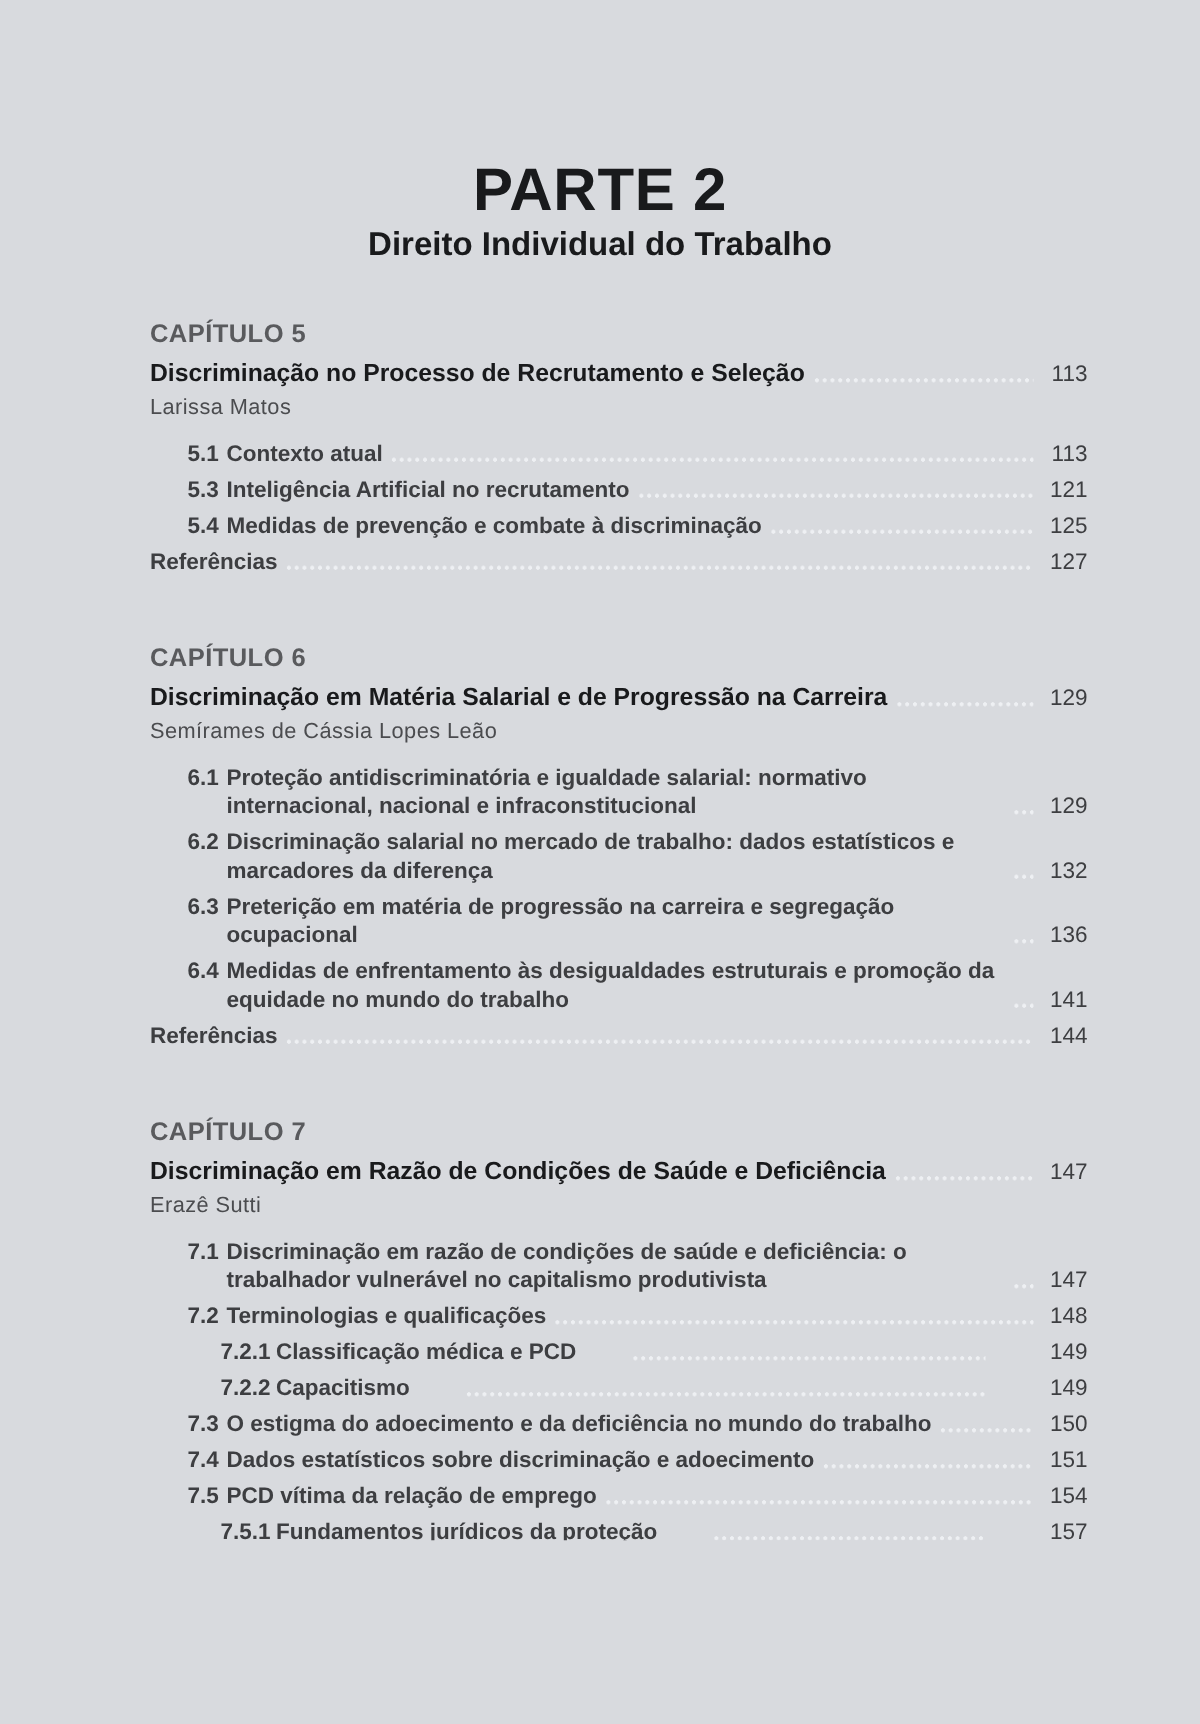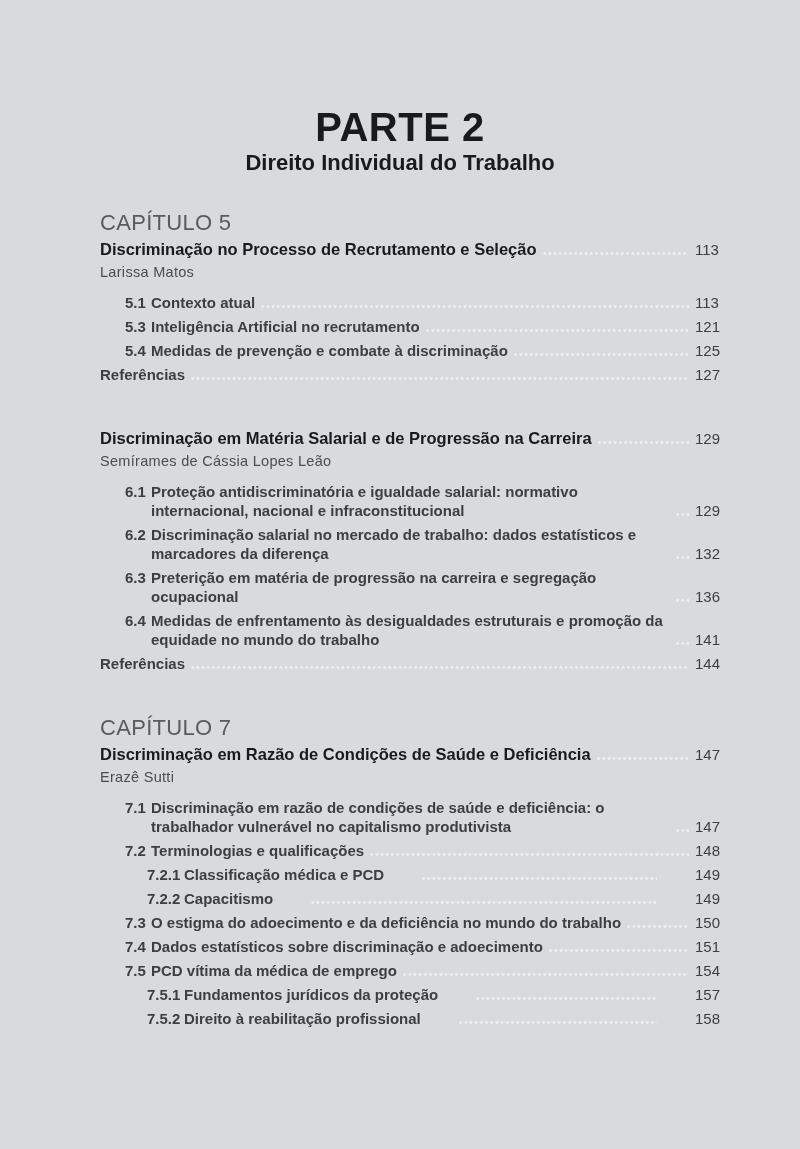--- a/index.html
+++ b/index.html
@@ -23,21 +23,21 @@
     font-size:40px;font-weight:bold;color:var(--title_ink);
     line-height:46px;letter-spacing:.5px;margin:0;
   }
   .part-subtitle{
     font-size:22px;font-weight:bold;color:var(--title_ink);
     line-height:24px;margin:1px 0 0 0;
   }
   .toc{width:625px;margin:37px 0 0 100px;}
   .chapter + .chapter{margin-top:44px;}
   .cap-heading{
-    font-size:22px;line-height:22px;font-weight:normal;
+    font-size:17px;line-height:22px;font-weight:bold;
     color:var(--chapter_heading);letter-spacing:.3px;
   }
   .row{display:flex;}
   .title-row{
     margin-top:5px;font-size:16.5px;line-height:20px;
     font-weight:bold;color:var(--title_ink);
   }
   .title-row .pagenum{font-weight:normal;}
   .author{
     margin-top:4px;font-size:14.5px;line-height:18px;
@@ -56,21 +56,21 @@
   .num{display:inline-block;width:26px;text-indent:0;}
   .lvl2 .num{width:37px;}
   .leader{
     flex:1 0 14px;align-self:flex-end;height:3px;
     margin:0 6px 4px 5px;
     background-image:radial-gradient(circle,var(--leader_dots) 1.2px,rgba(255,255,255,0) 1.45px);
     background-size:5.2px 3px;background-repeat:repeat-x;
     background-position:left center;
   }
   .pagenum{
-    flex:0 0 30px;align-self:flex-end;
+    flex:0 0 30px;align-self:flex-end;text-align:right;
     font-size:15px;line-height:19px;color:var(--entry_text);
   }
 </style>
 </head>
 <body>
 
 <div class="page">
   <div class="header">
     <div class="part-title">PARTE 2</div>
     <div class="part-subtitle">Direito Individual do Trabalho</div>
@@ -101,20 +101,21 @@
             <span class="pagenum">125</span>
           </div>
           <div class="row entry lvl0">
             <span class="entry-text"><span>Referências</span></span>
             <span class="leader"></span>
             <span class="pagenum">127</span>
           </div>
         </div>
       </section>
       <section class="chapter">
+        <div class="cap-heading">CAPÍTULO 6</div>
         <div class="row title-row">
           <span class="title-text">Discriminação em Matéria Salarial e de Progressão na Carreira</span>
           <span class="leader"></span>
           <span class="pagenum">129</span>
         </div>
         <div class="author">Semírames de Cássia Lopes Leão</div>
         <div class="entries">
           <div class="row entry lvl1">
             <span class="entry-text"><span class="num">6.1</span><span>Proteção antidiscriminatória e igualdade salarial: normativo internacional, nacional e infraconstitucional</span></span>
             <span class="leader"></span>
@@ -175,21 +176,21 @@
             <span class="entry-text"><span class="num">7.3</span><span>O estigma do adoecimento e da deficiência no mundo do trabalho</span></span>
             <span class="leader"></span>
             <span class="pagenum">150</span>
           </div>
           <div class="row entry lvl1">
             <span class="entry-text"><span class="num">7.4</span><span>Dados estatísticos sobre discriminação e adoecimento</span></span>
             <span class="leader"></span>
             <span class="pagenum">151</span>
           </div>
           <div class="row entry lvl1">
-            <span class="entry-text"><span class="num">7.5</span><span>PCD vítima da médica de emprego</span></span>
+            <span class="entry-text"><span class="num">7.5</span><span>PCD vítima da relação de emprego</span></span>
             <span class="leader"></span>
             <span class="pagenum">154</span>
           </div>
           <div class="row entry lvl2">
             <span class="entry-text"><span class="num">7.5.1</span><span>Fundamentos jurídicos da proteção</span></span>
             <span class="leader"></span>
             <span class="pagenum">157</span>
           </div>
           <div class="row entry lvl2">
             <span class="entry-text"><span class="num">7.5.2</span><span>Direito à reabilitação profissional</span></span>

